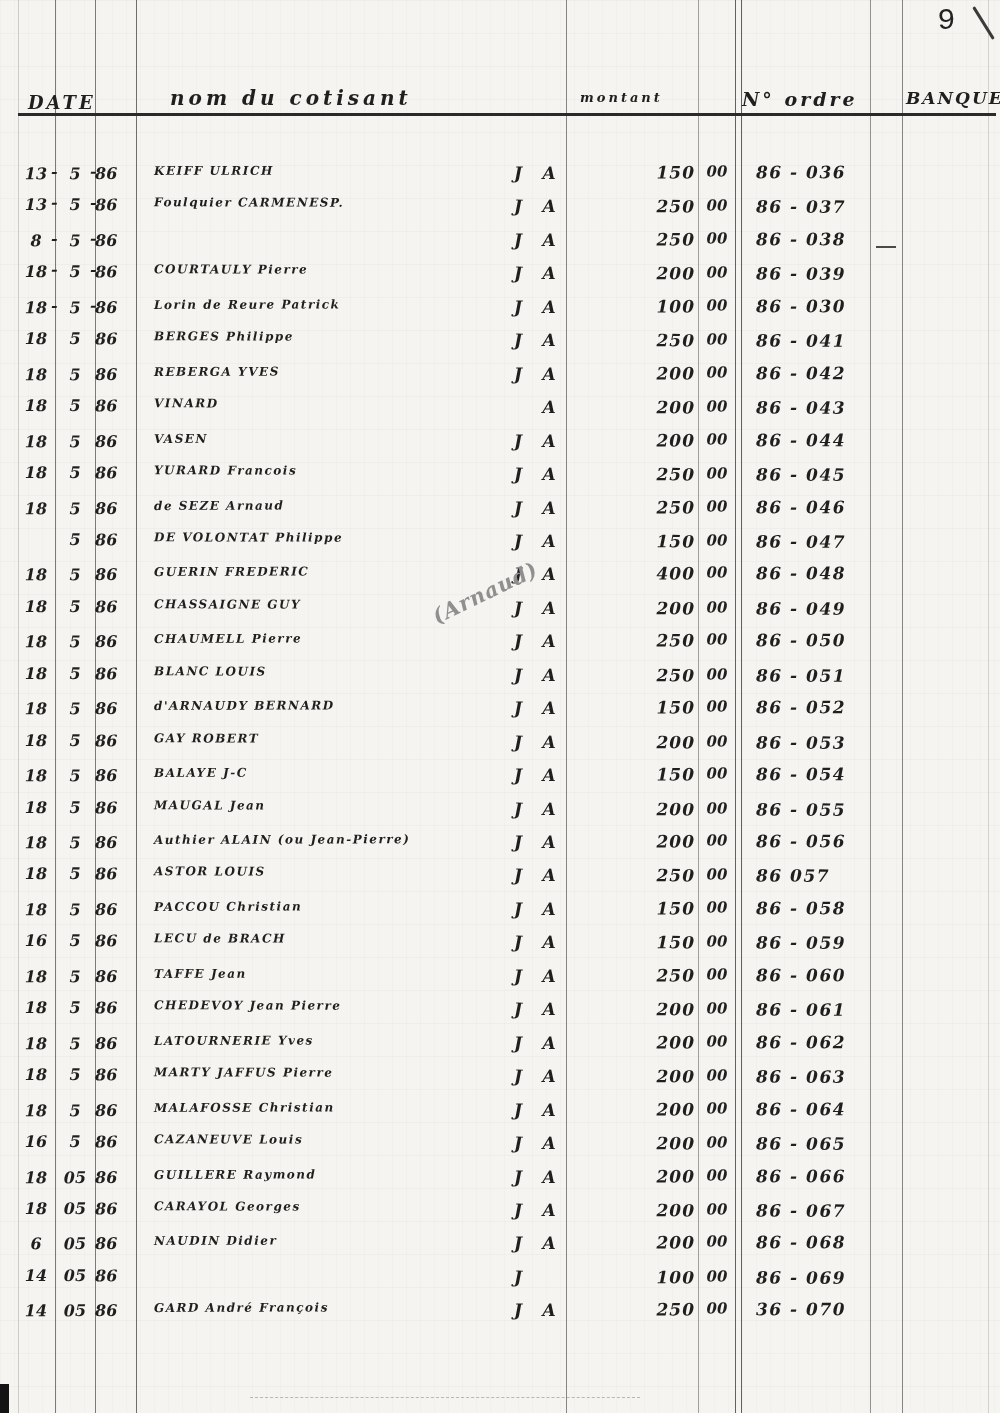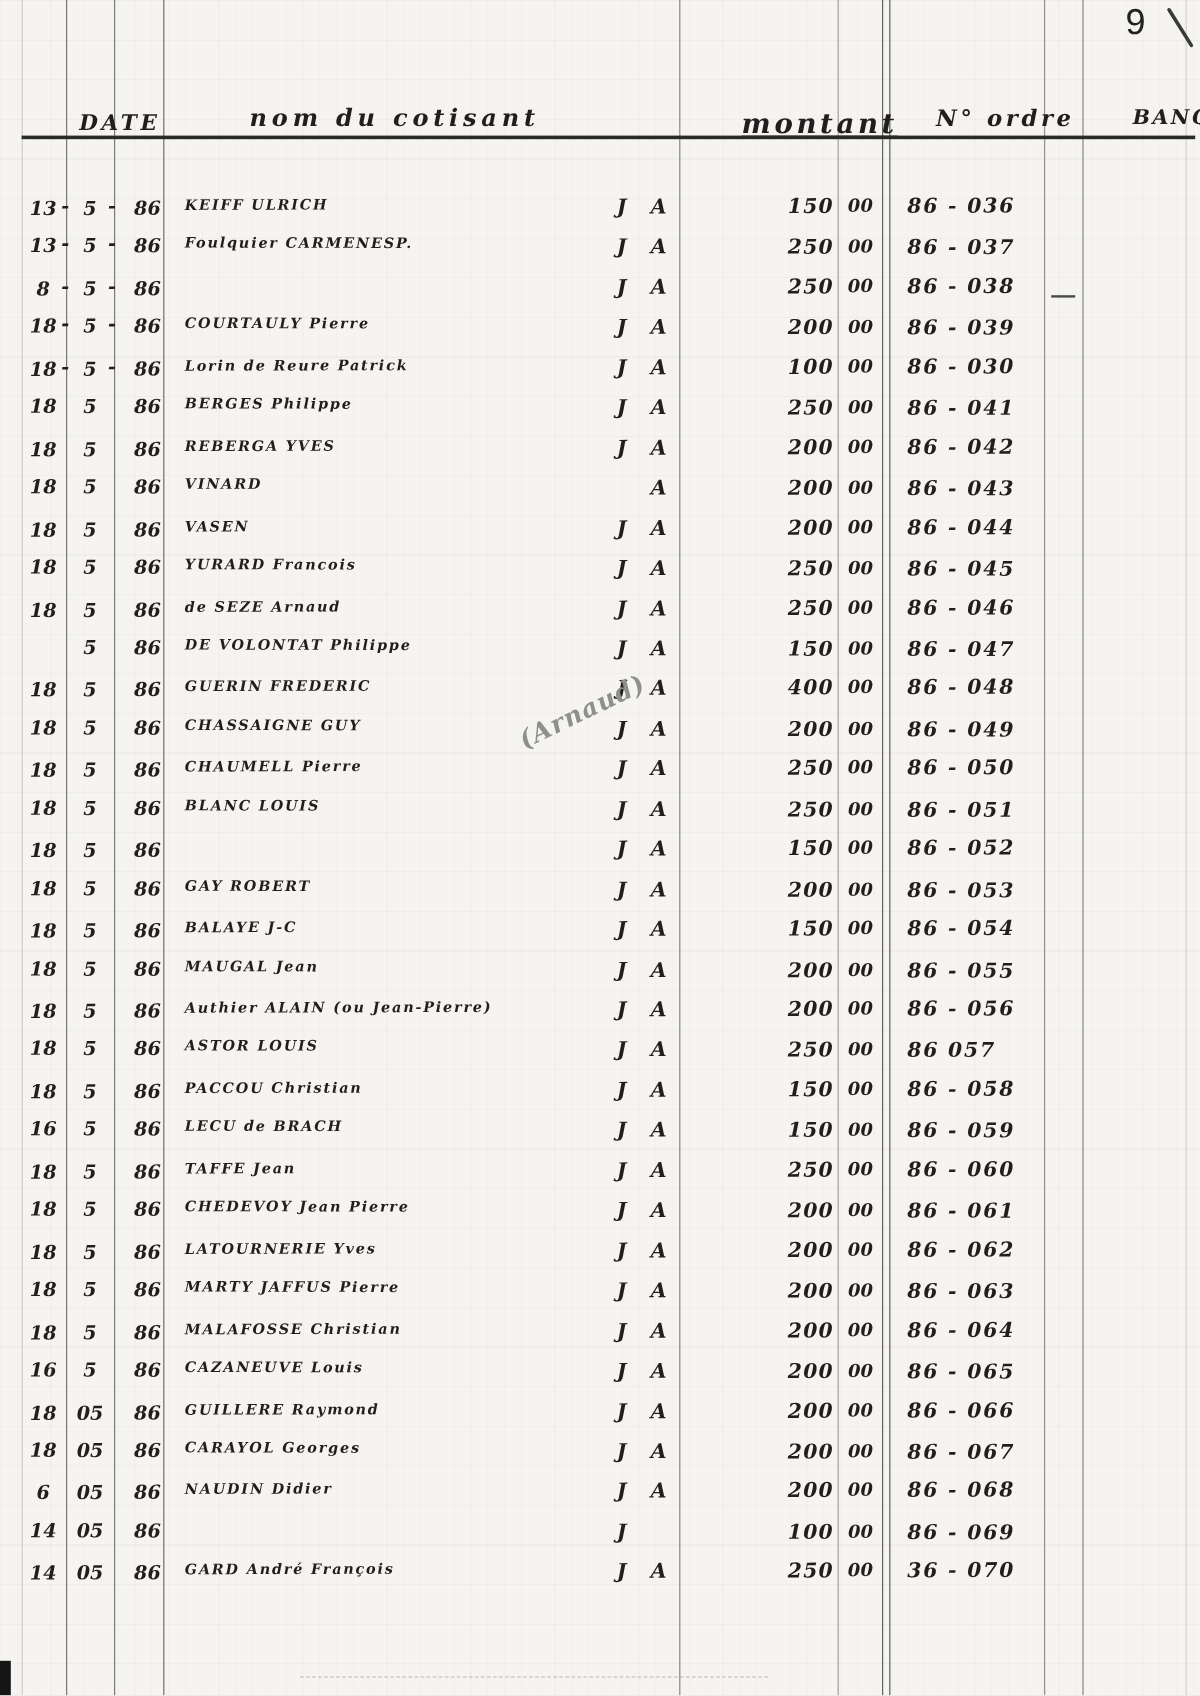--- a/index.html
+++ b/index.html
@@ -11,34 +11,34 @@
       repeating-linear-gradient(to right, rgba(70,70,90,0.025) 0 1px, transparent 1px 14px);
     font-family:"DejaVu Serif", serif;
     color:#1f1d1d;
   }
   .vline{position:absolute;top:0;height:1413px;width:1px;}
   .hand{font-style:italic;font-weight:bold;color:#201e1e;}
   .pageno{position:absolute;left:938px;top:2px;font-family:"Liberation Sans",sans-serif;
     font-size:30px;color:#222;font-weight:normal;}
   .corner-stroke{position:absolute;left:982px;top:4px;width:3px;height:38px;background:#3a3a3a;
     transform:rotate(-32deg);border-radius:2px;}
-  .hdr{position:absolute;font-style:italic;font-weight:bold;letter-spacing:3px;white-space:nowrap;margin-left:38px;}
+  .hdr{position:absolute;font-style:italic;font-weight:bold;letter-spacing:3px;white-space:nowrap;}
   .hdr-date{left:28px;top:92px;font-size:18px;}
   .hdr-name{left:170px;top:86px;font-size:20px;letter-spacing:4px;}
-  .hdr-amount{left:580px;top:90px;font-size:23px;text-decoration:underline;}
+  .hdr-amount{left:580px;top:90px;font-size:13px;}
   .hdr-order{left:742px;top:88px;font-size:19px;}
   .hdr-bank{left:906px;top:88px;font-size:17px;letter-spacing:2px;}
   .hdr-rule{position:absolute;left:18px;top:113px;width:978px;height:3px;background:#2b2a2a;}
   .row{position:absolute;left:0;width:1000px;height:33px;font-size:17px;}
   .row:nth-child(odd){transform:rotate(-0.15deg);}
   .row:nth-child(even){transform:rotate(0.12deg);}
   .cell{position:absolute;top:0;white-space:nowrap;}
   .c-day{left:18px;width:36px;text-align:center;font-size:16px;}
   .c-month{left:57px;width:36px;text-align:center;font-size:16px;}
-  .c-year{left:95px;width:39px;text-align:right;font-size:16px;}
+  .c-year{left:95px;width:39px;text-align:left;font-size:16px;}
   .dash{position:absolute;top:-2px;font-size:16px;}
   .dash-a{left:51px;}
   .dash-b{left:90px;}
   .c-name{left:154px;width:352px;letter-spacing:1.5px;font-size:12px;}
   .c-j{left:506px;width:24px;text-align:center;}
   .c-a{left:534px;width:30px;text-align:center;}
   .c-amount{left:583px;width:112px;text-align:right;letter-spacing:1px;}
   .c-cents{left:700px;width:34px;text-align:center;font-size:15px;}
   .c-order{left:756px;width:118px;letter-spacing:1.5px;}
   .c-bank{left:900px;width:90px;}
@@ -314,20 +314,21 @@
     <span class="cell c-order hand">86 - 051</span>
     <span class="cell c-bank hand"></span>
 
   </div>
       <div class="row" style="top: 698.2px;">
     <span class="cell c-day hand">18</span>
 
     <span class="cell c-month hand">5</span>
 
     <span class="cell c-year hand">86</span>
+    <span class="cell c-name hand">d'ARNAUDY BERNARD</span>
     <span class="cell c-j hand">J</span>
     <span class="cell c-a hand">A</span>
     <span class="cell c-amount hand">150</span>
     <span class="cell c-cents hand">00</span>
     <span class="cell c-order hand">86 - 052</span>
     <span class="cell c-bank hand"></span>
 
   </div>
       <div class="row" style="top: 731.65px;">
     <span class="cell c-day hand">18</span>

